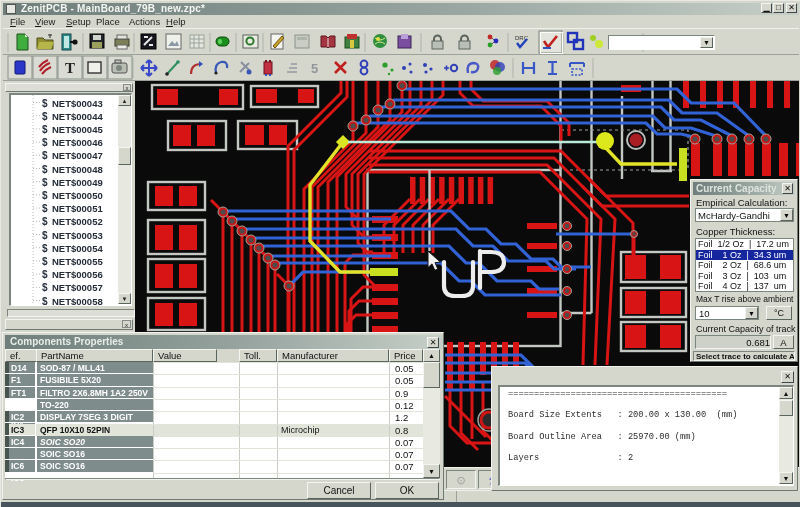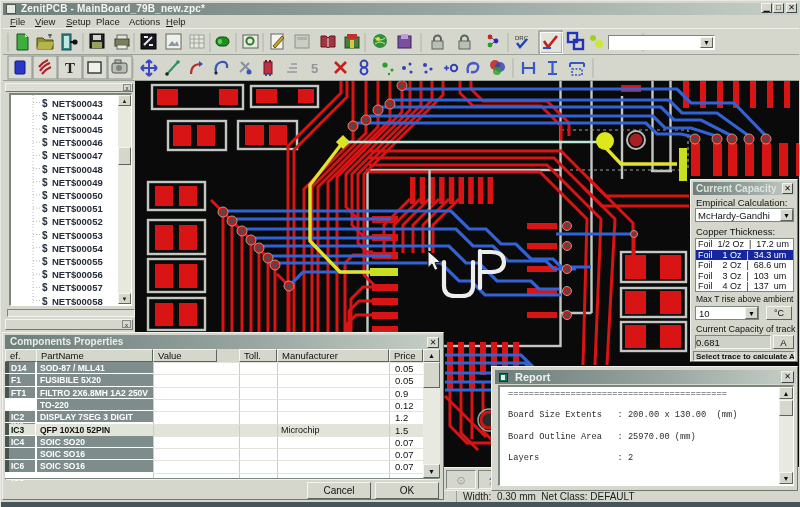--- a/index.html
+++ b/index.html
@@ -593,21 +593,20 @@
 
 <div class="abs" style="left:2px;top:466px;width:796px;height:23px;background:#d5d6cc;border-top:1px solid #f0f1ea;">
   <div class="abs sunken" style="left:443px;top:2px;width:30px;height:19px;color:#9aa098;font-size:11px;text-align:center;line-height:18px;">⊙</div>
   <div class="abs sunken" style="left:475px;top:2px;width:30px;height:19px;"><svg width="28" height="17">
           <path d="M14,3 l-4,6 h3 l-3,6 6,-7 h-3 l3,-5 z" fill="#6a74c0"></path>
         </svg></div>
 </div>
 
 <div class="abs" style="left:2px;top:489px;width:796px;height:12px;background:#d5d6cc;border-top:1px solid #f0f1ea;">
   <div class="abs" style="left:453px;top:0px;width:1px;height:12px;background:#9aa29a;"></div>
-  <div class="abs" style="left:460px;top:0px;font-size:10px;line-height:12px;color:#16201c;">Width:&nbsp; 0.30 mm&nbsp; Net Class: DEFAULT</div>
 </div>
 
 <div class="abs" style="left:0px;top:501px;width:800px;height:6px;background:#47545b;"></div>
 
 <div class="abs raised" style="left:689px;top:178px;width:108px;height:183px;background:#d5d6cc;" id="ccpanel">
  <div class="abs ttl" style="left:2px;top:2px;width:102px;height:13px;font-size:10px;line-height:13px;padding-left:3px;color:#dde4dd;">Current Capacity</div>
  <div class="wbtn" style="right:4px;top:3px;width:11px;height:11px;line-height:9px;">✕</div>
  <div class="abs" style="left:5px;top:17px;font-size:9.5px;color:#111;white-space:nowrap;">Empirical Calculation:</div>
  <div class="abs" style="left:4px;top:28px;width:99px;height:14px;background:#fff;border:1px solid #7d857f;">
    <span style="position:absolute;left:2px;top:1px;font-size:9.5px;color:#111;">McHardy-Gandhi</span>
@@ -621,21 +620,21 @@
    <div style="height:10.6px;padding-left:2px;">Foil&nbsp;&nbsp;&nbsp;&nbsp;3 Oz&nbsp;&nbsp;|&nbsp;&nbsp;103&nbsp; um</div>
    <div style="height:10.6px;padding-left:2px;">Foil&nbsp;&nbsp;&nbsp;&nbsp;4 Oz&nbsp;&nbsp;|&nbsp;&nbsp;137&nbsp; um</div>
  </div>
  <div class="abs" style="left:5px;top:114px;font-size:8.5px;color:#111;white-space:nowrap;">Max T rise above ambient</div>
  <div class="abs" style="left:4px;top:126px;width:64px;height:14px;background:#fff;border:1px solid #7d857f;">
    <span style="position:absolute;left:3px;top:1px;font-size:9.5px;color:#111;">10</span>
    <div class="abs btn3d" style="right:0;top:0;width:13px;height:12px;font-size:7px;line-height:11px;text-align:center;">▼</div>
  </div>
  <div class="abs btn3d" style="left:75px;top:126px;width:26px;height:14px;font-size:9px;text-align:center;line-height:13px;color:#111;">°C</div>
  <div class="abs" style="left:5px;top:144px;font-size:9px;color:#111;white-space:nowrap;">Current Capacity of track</div>
- <div class="abs sunken" style="left:4px;top:155px;width:76px;height:14px;background:#ced1c7;font-size:9.5px;text-align:left;line-height:13px;color:#111;">0.681</div>
+ <div class="abs sunken" style="left:4px;top:155px;width:76px;height:14px;background:#ced1c7;font-size:9.5px;text-align:right;line-height:13px;color:#111;">0.681</div>
  <div class="abs btn3d" style="left:82px;top:155px;width:21px;height:14px;font-size:9.5px;text-align:center;line-height:13px;color:#111;">A</div>
  <div class="abs sunken" style="left:2px;top:171px;width:102px;height:10px;font-size:8px;font-weight:bold;line-height:10px;padding-left:2px;color:#111;background:#d5d6cc;white-space:nowrap;overflow:hidden;">Select trace to calculate A</div>
 </div>
 
 <div class="abs raised" style="left:1px;top:331px;width:442px;height:168px;background:#d5d6cc;" id="cpdlg">
  <div class="abs ttl" style="left:2px;top:2px;width:438px;height:14px;font-size:10px;line-height:14px;padding-left:5px;color:#e8ede8;">Components Properties</div>
  <div class="wbtn" style="left:424px;top:4px;width:12px;height:11px;line-height:9px;">✕</div>
  <div class="abs btn3d" style="left:2px;top:16px;width:43px;height:13px;font-size:9.5px;line-height:12px;padding-left:4px;color:#111;">ef.</div>
  <div class="abs btn3d" style="left:33px;top:16px;width:117px;height:13px;font-size:9.5px;line-height:12px;padding-left:4px;color:#111;">PartName</div>
  <div class="abs btn3d" style="left:150px;top:16px;width:64px;height:13px;font-size:9.5px;line-height:12px;padding-left:4px;color:#111;">Value</div>
@@ -686,26 +685,26 @@
  <span class="abs" style="left:392px;top:79.2px;font-size:9.5px;color:#111;">1.2</span>
  <div class="abs" style="left:2px;top:90.5px;width:418px;height:12.3px;background:#e1e4d9;"></div>
  <div class="abs" style="left:2px;top:90.5px;width:31px;height:12.3px;background:#e1e4d9;border-bottom:1px solid #fff;border-right:1px solid #fff;">
         <div style="position:absolute;left:0;top:0;width:4px;height:100%;background:#47544f;"></div>
         <span style="position:absolute;left:6px;top:1px;font-size:8.5px;color:#111;font-weight:bold;">IC3</span>
       </div>
  <div class="abs" style="left:34px;top:90.5px;width:116px;height:19px;background:#e1e4d9;border-bottom:1px solid #fff;">
         <span style="position:absolute;left:3px;top:1px;font-size:8.5px;color:#111;font-weight:bold;white-space:nowrap;">QFP 10X10 52PIN</span>
       </div>
  <span class="abs" style="left:278px;top:91.5px;font-size:9px;color:#111;">Microchip</span>
- <span class="abs" style="left:392px;top:91.5px;font-size:9.5px;color:#111;">1.5</span>
+ <span class="abs" style="left:392px;top:91.5px;font-size:9.5px;color:#111;">0.8</span>
  <div class="abs" style="left:2px;top:102.8px;width:31px;height:12.3px;background:#7e8c8b;border-bottom:1px solid #fff;border-right:1px solid #fff;">
         <div style="position:absolute;left:0;top:0;width:4px;height:100%;background:#47544f;"></div>
         <span style="position:absolute;left:6px;top:1px;font-size:8.5px;color:#fff;font-weight:bold;">IC4</span>
       </div>
- <div class="abs" style="left:34px;top:102.8px;width:116px;height:12.3px;background:#7e8c8b;border-bottom:1px solid #fff;">
+ <div class="abs" style="left:34px;top:102.8px;width:116px;height:12.3px;background:#7e8c8b;border-bottom:1px solid #fff;font-style:italic;">
         <span style="position:absolute;left:3px;top:1px;font-size:8.5px;color:#fff;font-weight:bold;white-space:nowrap;">SOIC SO20</span>
       </div>
  <span class="abs" style="left:392px;top:103.8px;font-size:9.5px;color:#111;">0.07</span>
  <div class="abs" style="left:2px;top:115.1px;width:31px;height:12.3px;background:#7e8c8b;border-bottom:1px solid #fff;border-right:1px solid #fff;">
         <div style="position:absolute;left:0;top:0;width:4px;height:100%;background:#47544f;"></div>
         <span style="position:absolute;left:6px;top:1px;font-size:8.5px;color:#fff;font-weight:bold;margin-top:24px;">IC5</span>
       </div>
  <div class="abs" style="left:34px;top:115.1px;width:116px;height:12.3px;background:#7e8c8b;border-bottom:1px solid #fff;">
         <span style="position:absolute;left:3px;top:1px;font-size:8.5px;color:#fff;font-weight:bold;white-space:nowrap;">SOIC SO16</span>
       </div>
@@ -734,25 +733,20 @@
  <div class="abs" style="left:150px;top:139.7px;width:270px;height:1px;background:#e2e4dc;"></div>
  <div class="abs" style="left:420px;top:29px;width:17px;height:116px;background:#e8e9e1;"></div>
  <div class="abs btn3d" style="left:420px;top:29px;width:17px;height:26px;"></div>
  <div class="abs btn3d" style="left:420px;top:131px;width:17px;height:14px;font-size:7px;line-height:13px;text-align:center;color:#111;">▼</div>
  <div class="abs sunken" style="left:2px;top:145px;width:435px;height:2px;"></div>
  <div class="abs btn3d" style="left:304px;top:149px;width:64px;height:17px;font-size:10px;text-align:center;line-height:16px;color:#111;">Cancel</div>
  <div class="abs btn3d" style="left:372px;top:149px;width:64px;height:17px;font-size:10px;text-align:center;line-height:16px;color:#111;">OK</div>
 </div>
 
 <div class="abs raised" style="left:490px;top:365px;width:307px;height:125px;background:#d5d6cc;" id="rpdlg">
- <div class="abs ttl" style="left:3px;top:3px;width:301px;height:14px;font-size:11px;line-height:14px;color:#eef2ee;">
-   <span style="position:absolute;left:4px;top:2.5px;width:9px;height:9px;background:#1d6e5e;border:1px solid #0c3a30;"></span>
-   <span style="position:absolute;left:6px;top:4.5px;width:4px;height:5px;background:#e8ece8;"></span>
-   <span style="position:absolute;left:20px;">Report</span>
- </div>
  <div class="wbtn" style="left:289px;top:4px;width:13px;height:12px;line-height:10px;">✕</div>
  <div class="abs" style="left:6px;top:18px;width:296px;height:101px;background:#fff;border-top:2px solid #7d857f;border-left:2px solid #7d857f;border-right:1px solid #fff;border-bottom:1px solid #fff;">
    <div style="position:absolute;left:8px;top:-3px;font-family:'Liberation Mono',monospace;font-size:8.7px;color:#2c2c2c;white-space:pre;line-height:21.3px;">==========================================
 Board Size Extents   : 200.00 x 130.00  (mm)
 Board Outline Area   : 25970.00 (mm)
 Layers               : 2</div>
    <div class="abs" style="right:0;top:0;width:14px;height:97px;background:#e8e9e1;">
      <div class="abs btn3d" style="left:0;top:0;width:14px;height:12px;font-size:7px;line-height:11px;text-align:center;color:#111;">▲</div>
      <div class="abs btn3d" style="left:0;top:13px;width:14px;height:16px;"></div>
      <div class="abs btn3d" style="left:0;top:85px;width:14px;height:12px;font-size:7px;line-height:11px;text-align:center;color:#111;">▼</div>

